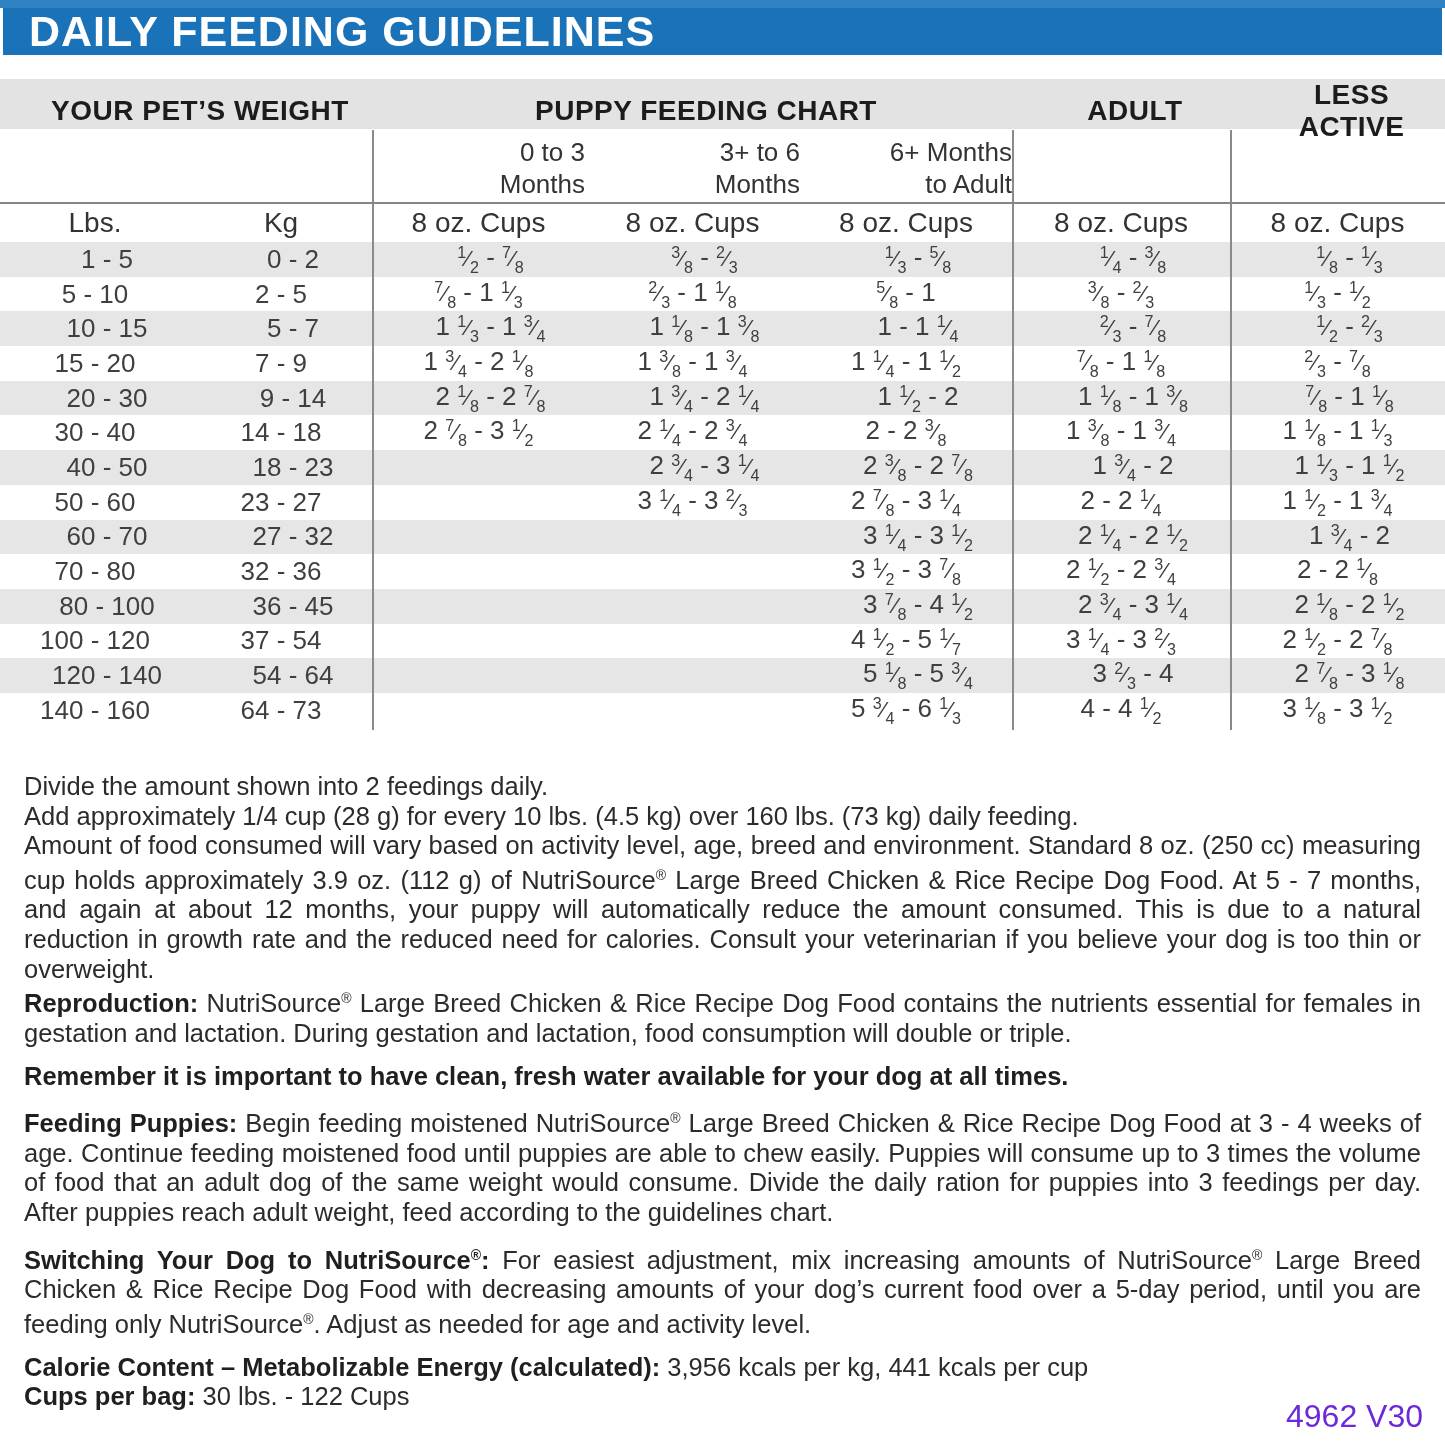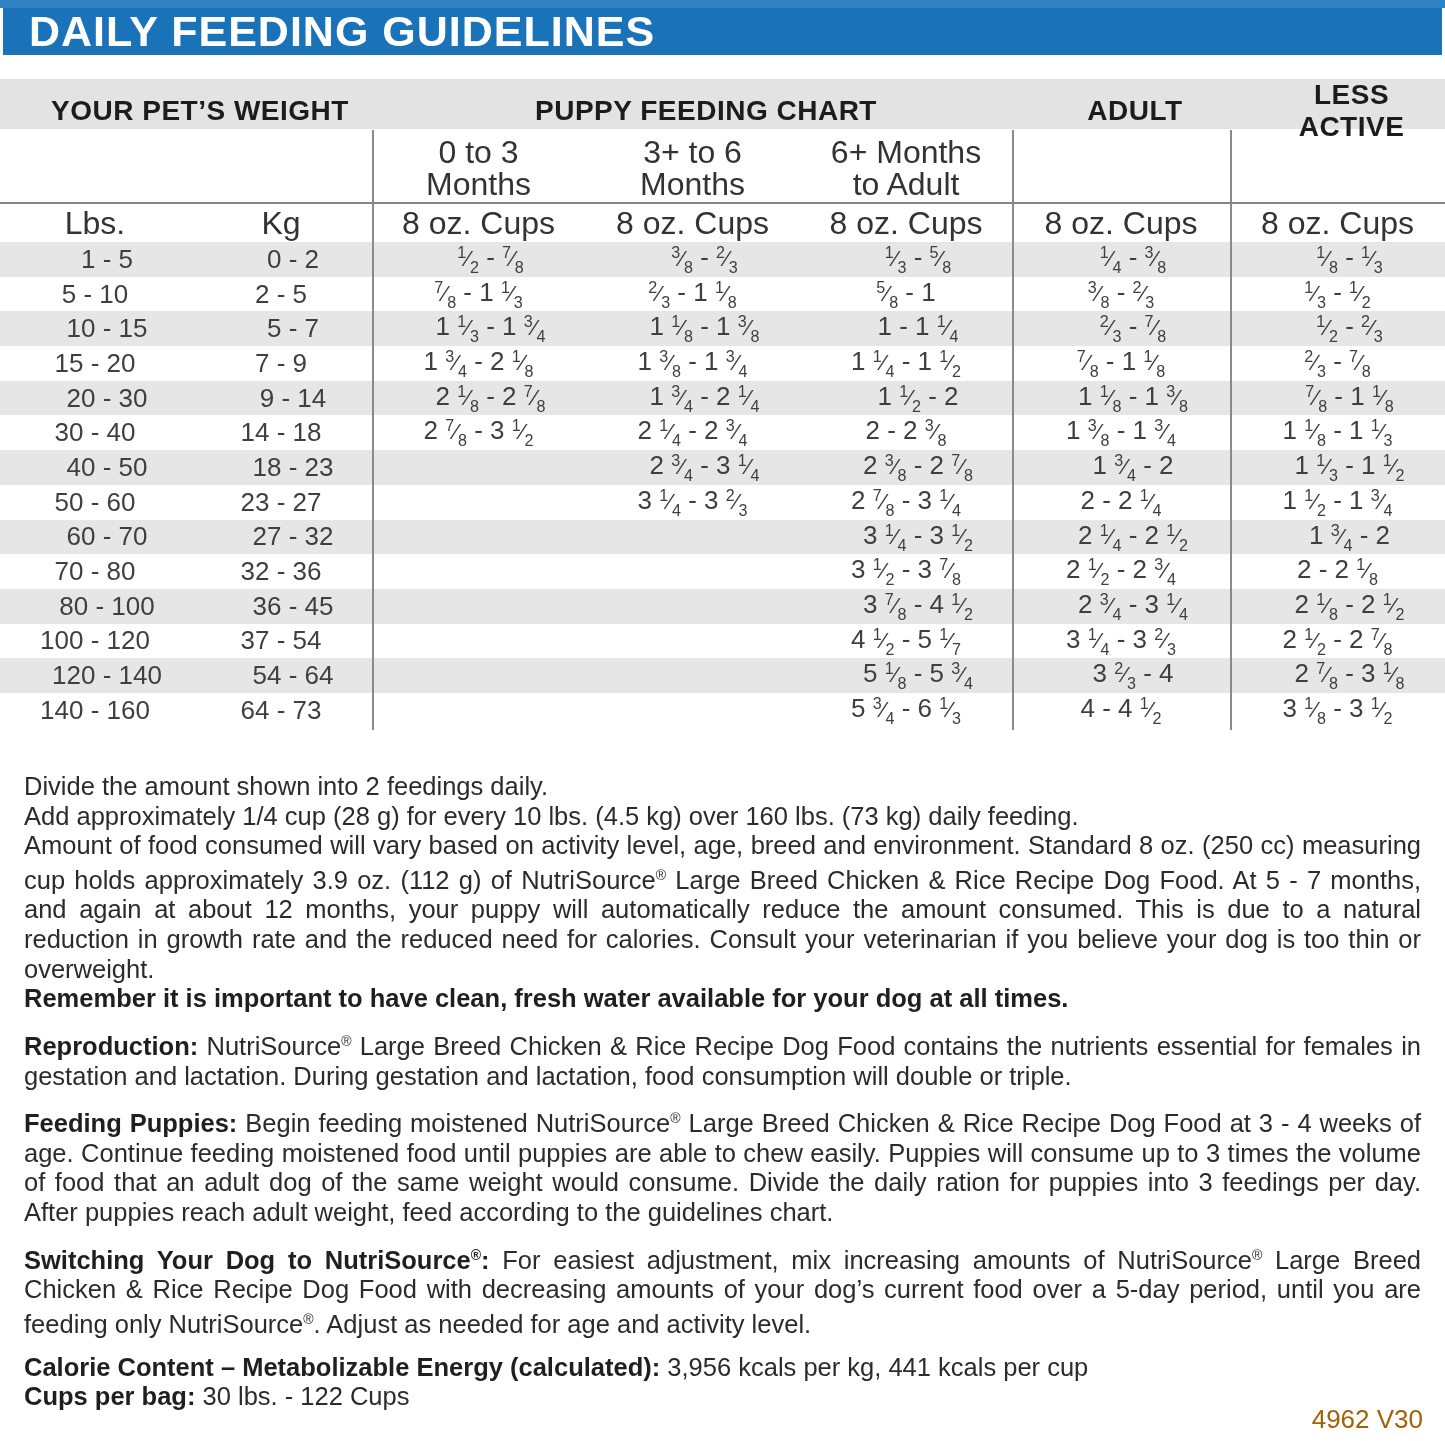--- a/index.html
+++ b/index.html
@@ -15,29 +15,29 @@
   .title-bar .title {
     color: #ffffff; font-weight: bold; font-size: 43px; letter-spacing: 1px; padding-left: 26px;
     white-space: nowrap;
   }
   .header-band {
     position: absolute; top: 79px; left: 0; right: 0; height: 50px; background: #e3e3e3;
     display: grid; grid-template-columns: 372px 640px 218px 215px; align-items: center;
   }
   .header-band .gh { font-weight: bold; font-size: 28px; text-align: center; color: #1c1c1c; letter-spacing: 0.5px; margin-left: 28px; }
   .months-row { position: absolute; top: 136px; left: 0; width: 1445px; height: 66px; }
-  .month { position: absolute; text-align: center; font-size: 32px; line-height: 32px; color: #333333; }
+  .month { position: absolute; text-align: right; font-size: 26px; line-height: 32px; color: #333333; }
   .month.m0 { left: 372px; width: 213px; }
   .month.m1 { left: 585px; width: 215px; }
   .month.m2 { left: 800px; width: 212px; }
   .hline { position: absolute; top: 202px; left: 0; width: 1445px; height: 2px; background: #868686; }
   .units-row {
     position: absolute; top: 205px; left: 0; width: 1445px; height: 36px;
     display: grid; grid-template-columns: 190px 182px 213px 215px 212px 218px 215px;
-    align-items: center; font-size: 32px; color: #333333;
+    align-items: center; font-size: 28px; color: #333333;
   }
   .units-row div { text-align: center; }
   .tbody { position: absolute; top: 242px; left: 0; width: 1445px; }
   .trow {
     display: grid; grid-template-columns: 190px 182px 213px 215px 212px 218px 215px;
     height: 34.7px; align-items: center; font-size: 26px; color: #3f3f3f;
   }
   .trow.stripe { background: #e6e6e6; padding-left: 12px; }
   .tcell { text-align: center; white-space: nowrap; }
   .fr { white-space: nowrap; }
@@ -50,21 +50,21 @@
   .vdiv.d2 { left: 1230px; }
   .notes {
     position: absolute; top: 736px; left: 24px; width: 1397px;
     font-size: 25.5px; line-height: 29.6px; text-align: justify; color: #2b2b2b; margin-top: 36px;
   }
   .note { margin: 0; }
   .notes .note:nth-child(5), .notes .note:nth-child(6),
   .notes .note:nth-child(7), .notes .note:nth-child(8) { margin-top: 13px; }
   .note .lead { font-weight: bold; color: #1f1f1f; }
   sup.reg { font-size: 55%; vertical-align: 0.65em; }
-  .doc-code { position: absolute; right: 22px; bottom: 6px; color: #a16207; font-size: 26px; }
+  .doc-code { position: absolute; right: 22px; bottom: 6px; color: #6d28d9; font-size: 32px; }
 </style>
 </head>
 <body>
 
 <div class="page">
 
   <div class="top-strip"></div>
 
   <div class="title-bar">
     <span class="title">DAILY FEEDING GUIDELINES</span>
@@ -234,22 +234,22 @@
     </div>
 
   <div class="vdiv d0"></div>
   <div class="vdiv d1"></div>
   <div class="vdiv d2"></div>
 
   <div class="notes">
       <div class="note">Divide the amount shown into 2 feedings daily.</div>
       <div class="note">Add approximately 1/4 cup (28 g) for every 10 lbs. (4.5 kg) over 160 lbs. (73 kg) daily feeding.</div>
       <div class="note">Amount of food consumed will vary based on activity level, age, breed and environment. Standard 8 oz. (250 cc) measuring cup holds approximately 3.9 oz. (112 g) of NutriSource<sup class="reg">®</sup> Large Breed Chicken &amp; Rice Recipe Dog Food. At 5 - 7 months, and again at about 12 months, your puppy will automatically reduce the amount consumed. This is due to a natural reduction in growth rate and the reduced need for calories. Consult your veterinarian if you believe your dog is too thin or overweight.</div>
+      <div class="note"><span class="lead">Reproduction:</span> NutriSource<sup class="reg">®</sup> Large Breed Chicken &amp; Rice Recipe Dog Food contains the nutrients essential for females in gestation and lactation. During gestation and lactation, food consumption will double or triple.</div>
       <div class="note"><span class="lead">Remember it is important to have clean, fresh water available for your dog at all times.</span></div>
-      <div class="note"><span class="lead">Reproduction:</span> NutriSource<sup class="reg">®</sup> Large Breed Chicken &amp; Rice Recipe Dog Food contains the nutrients essential for females in gestation and lactation. During gestation and lactation, food consumption will double or triple.</div>
       <div class="note"><span class="lead">Feeding Puppies:</span> Begin feeding moistened NutriSource<sup class="reg">®</sup> Large Breed Chicken &amp; Rice Recipe Dog Food at 3 - 4 weeks of age. Continue feeding moistened food until puppies are able to chew easily. Puppies will consume up to 3 times the volume of food that an adult dog of the same weight would consume. Divide the daily ration for puppies into 3 feedings per day. After puppies reach adult weight, feed according to the guidelines chart.</div>
       <div class="note"><span class="lead">Switching Your Dog to NutriSource<sup class="reg">®</sup>:</span> For easiest adjustment, mix increasing amounts of NutriSource<sup class="reg">®</sup> Large Breed Chicken &amp; Rice Recipe Dog Food with decreasing amounts of your dog’s current food over a 5-day period, until you are feeding only NutriSource<sup class="reg">®</sup>. Adjust as needed for age and activity level.</div>
       <div class="note"><span class="lead">Calorie Content – Metabolizable Energy (calculated):</span> 3,956 kcals per kg, 441 kcals per cup</div>
       <div class="note"><span class="lead">Cups per bag:</span> 30 lbs. - 122 Cups</div>
     </div>
 
   <div class="doc-code">4962 V30</div>
 
 </div>
 

